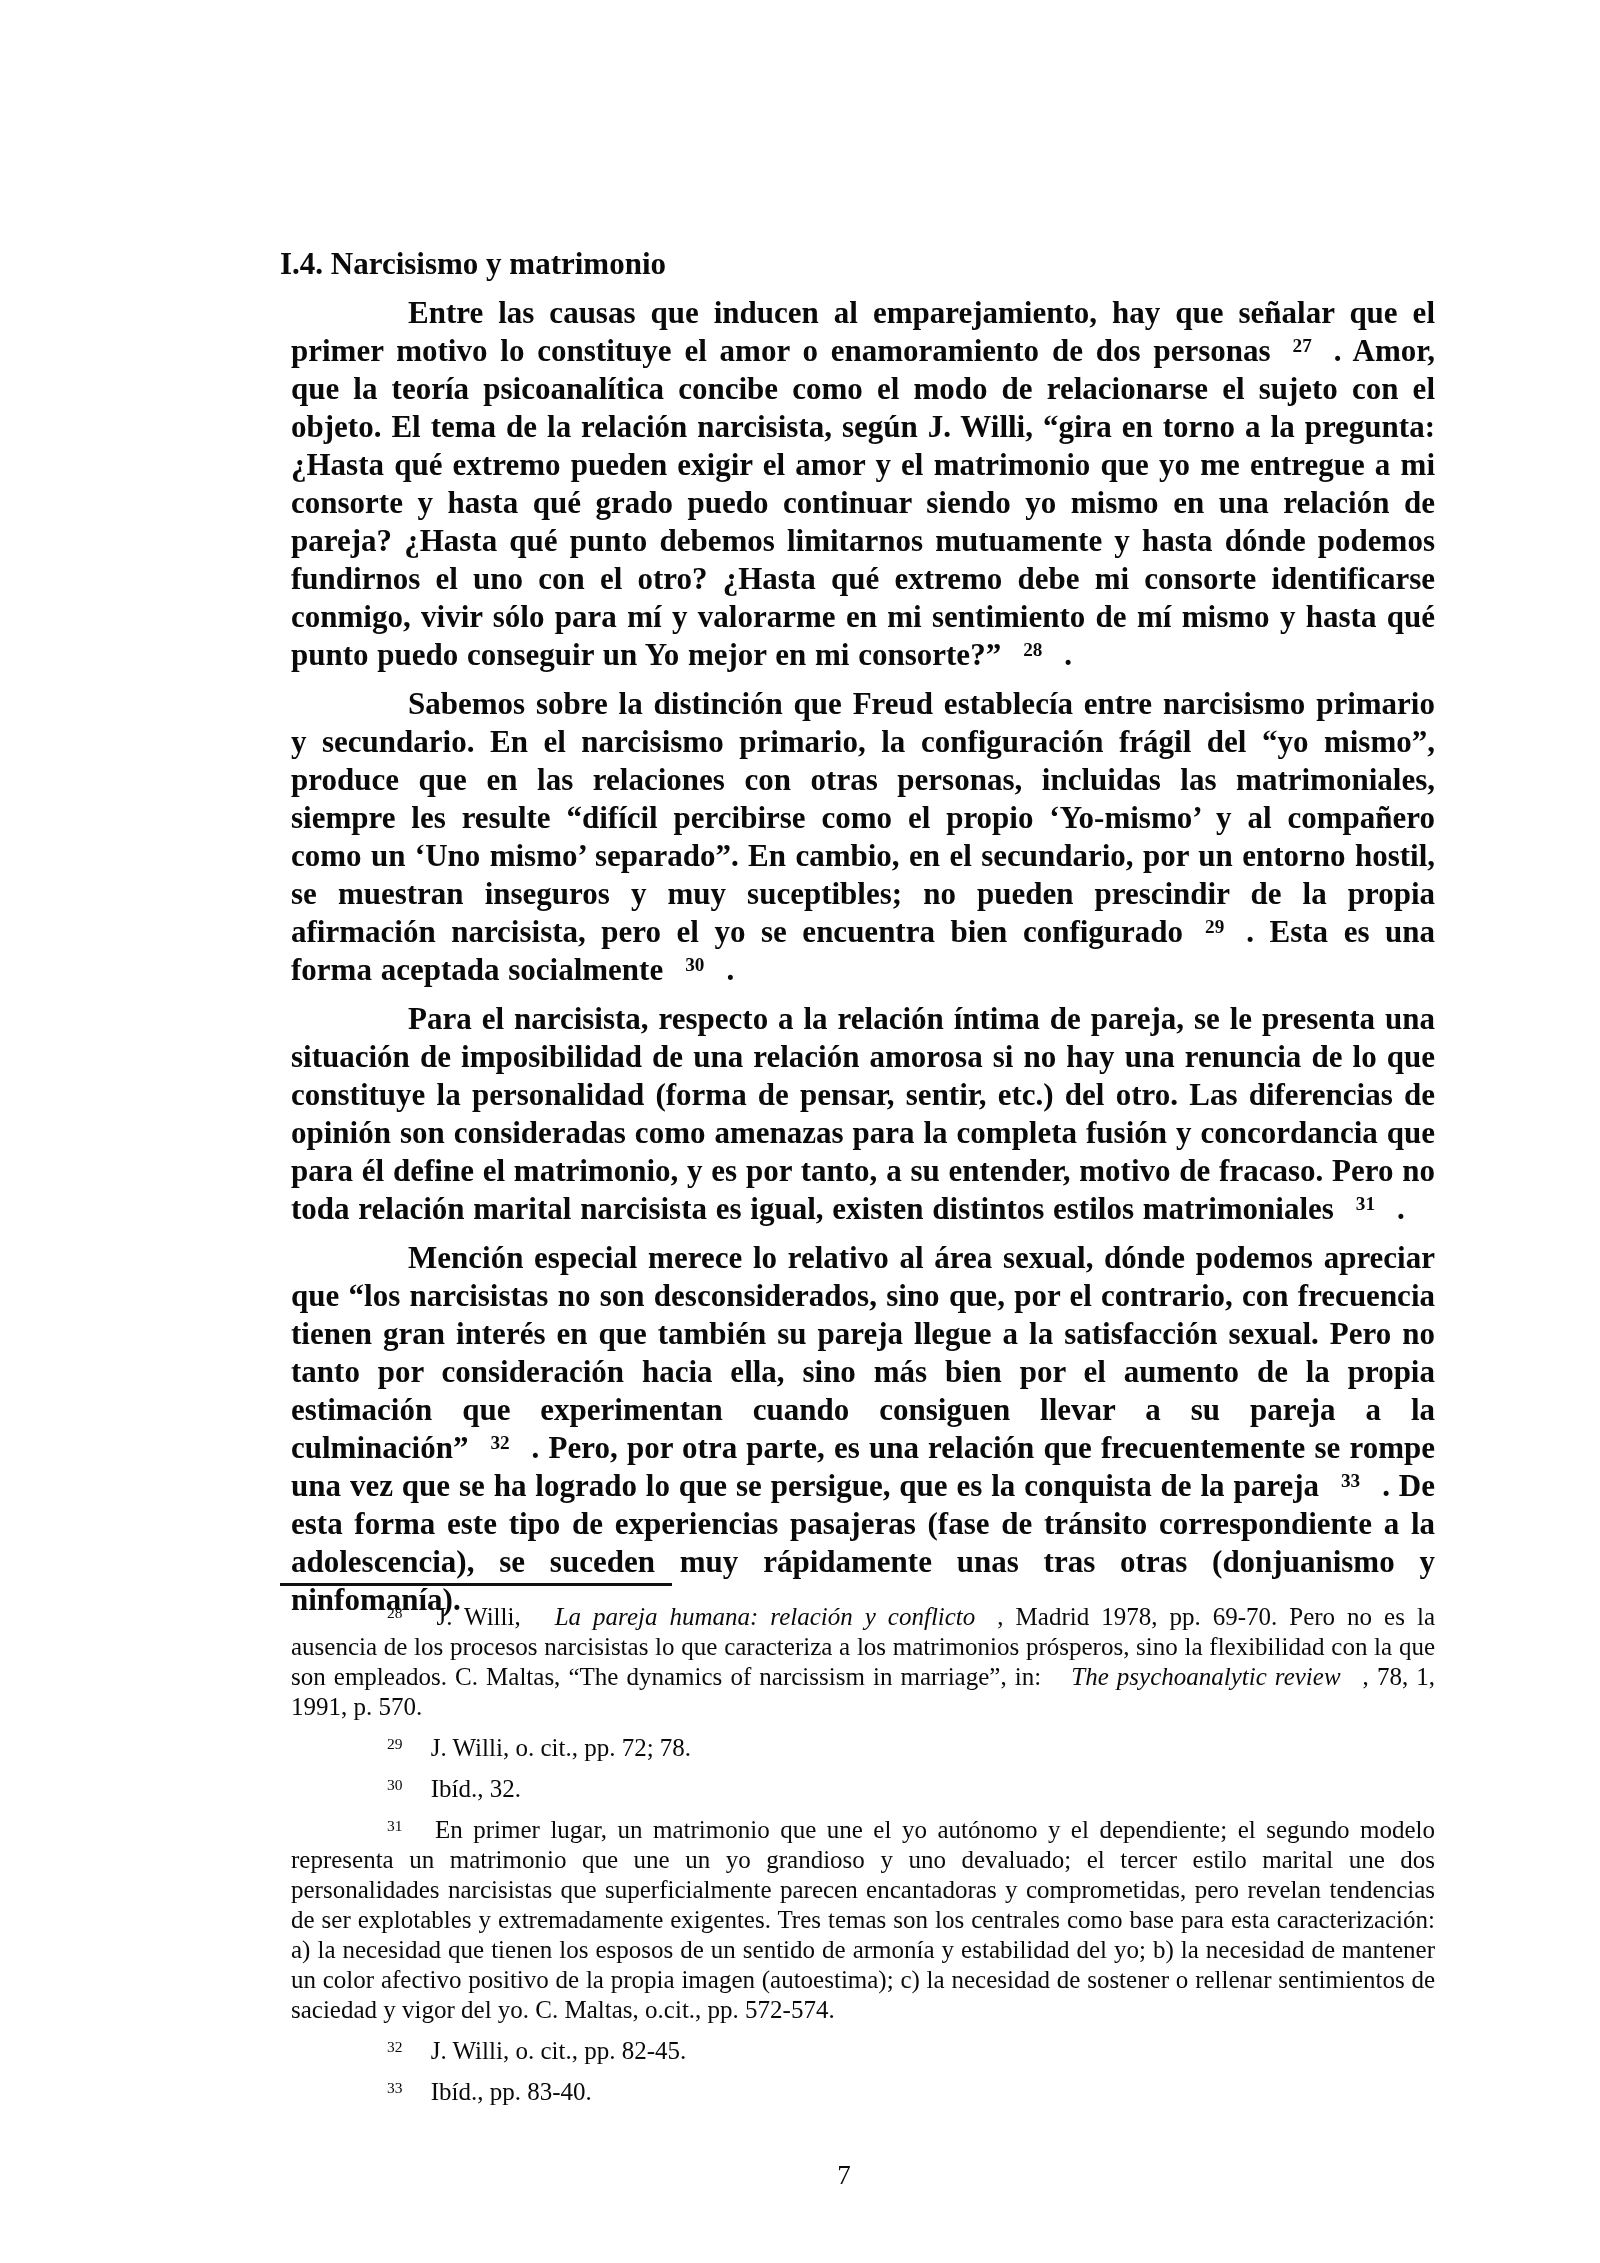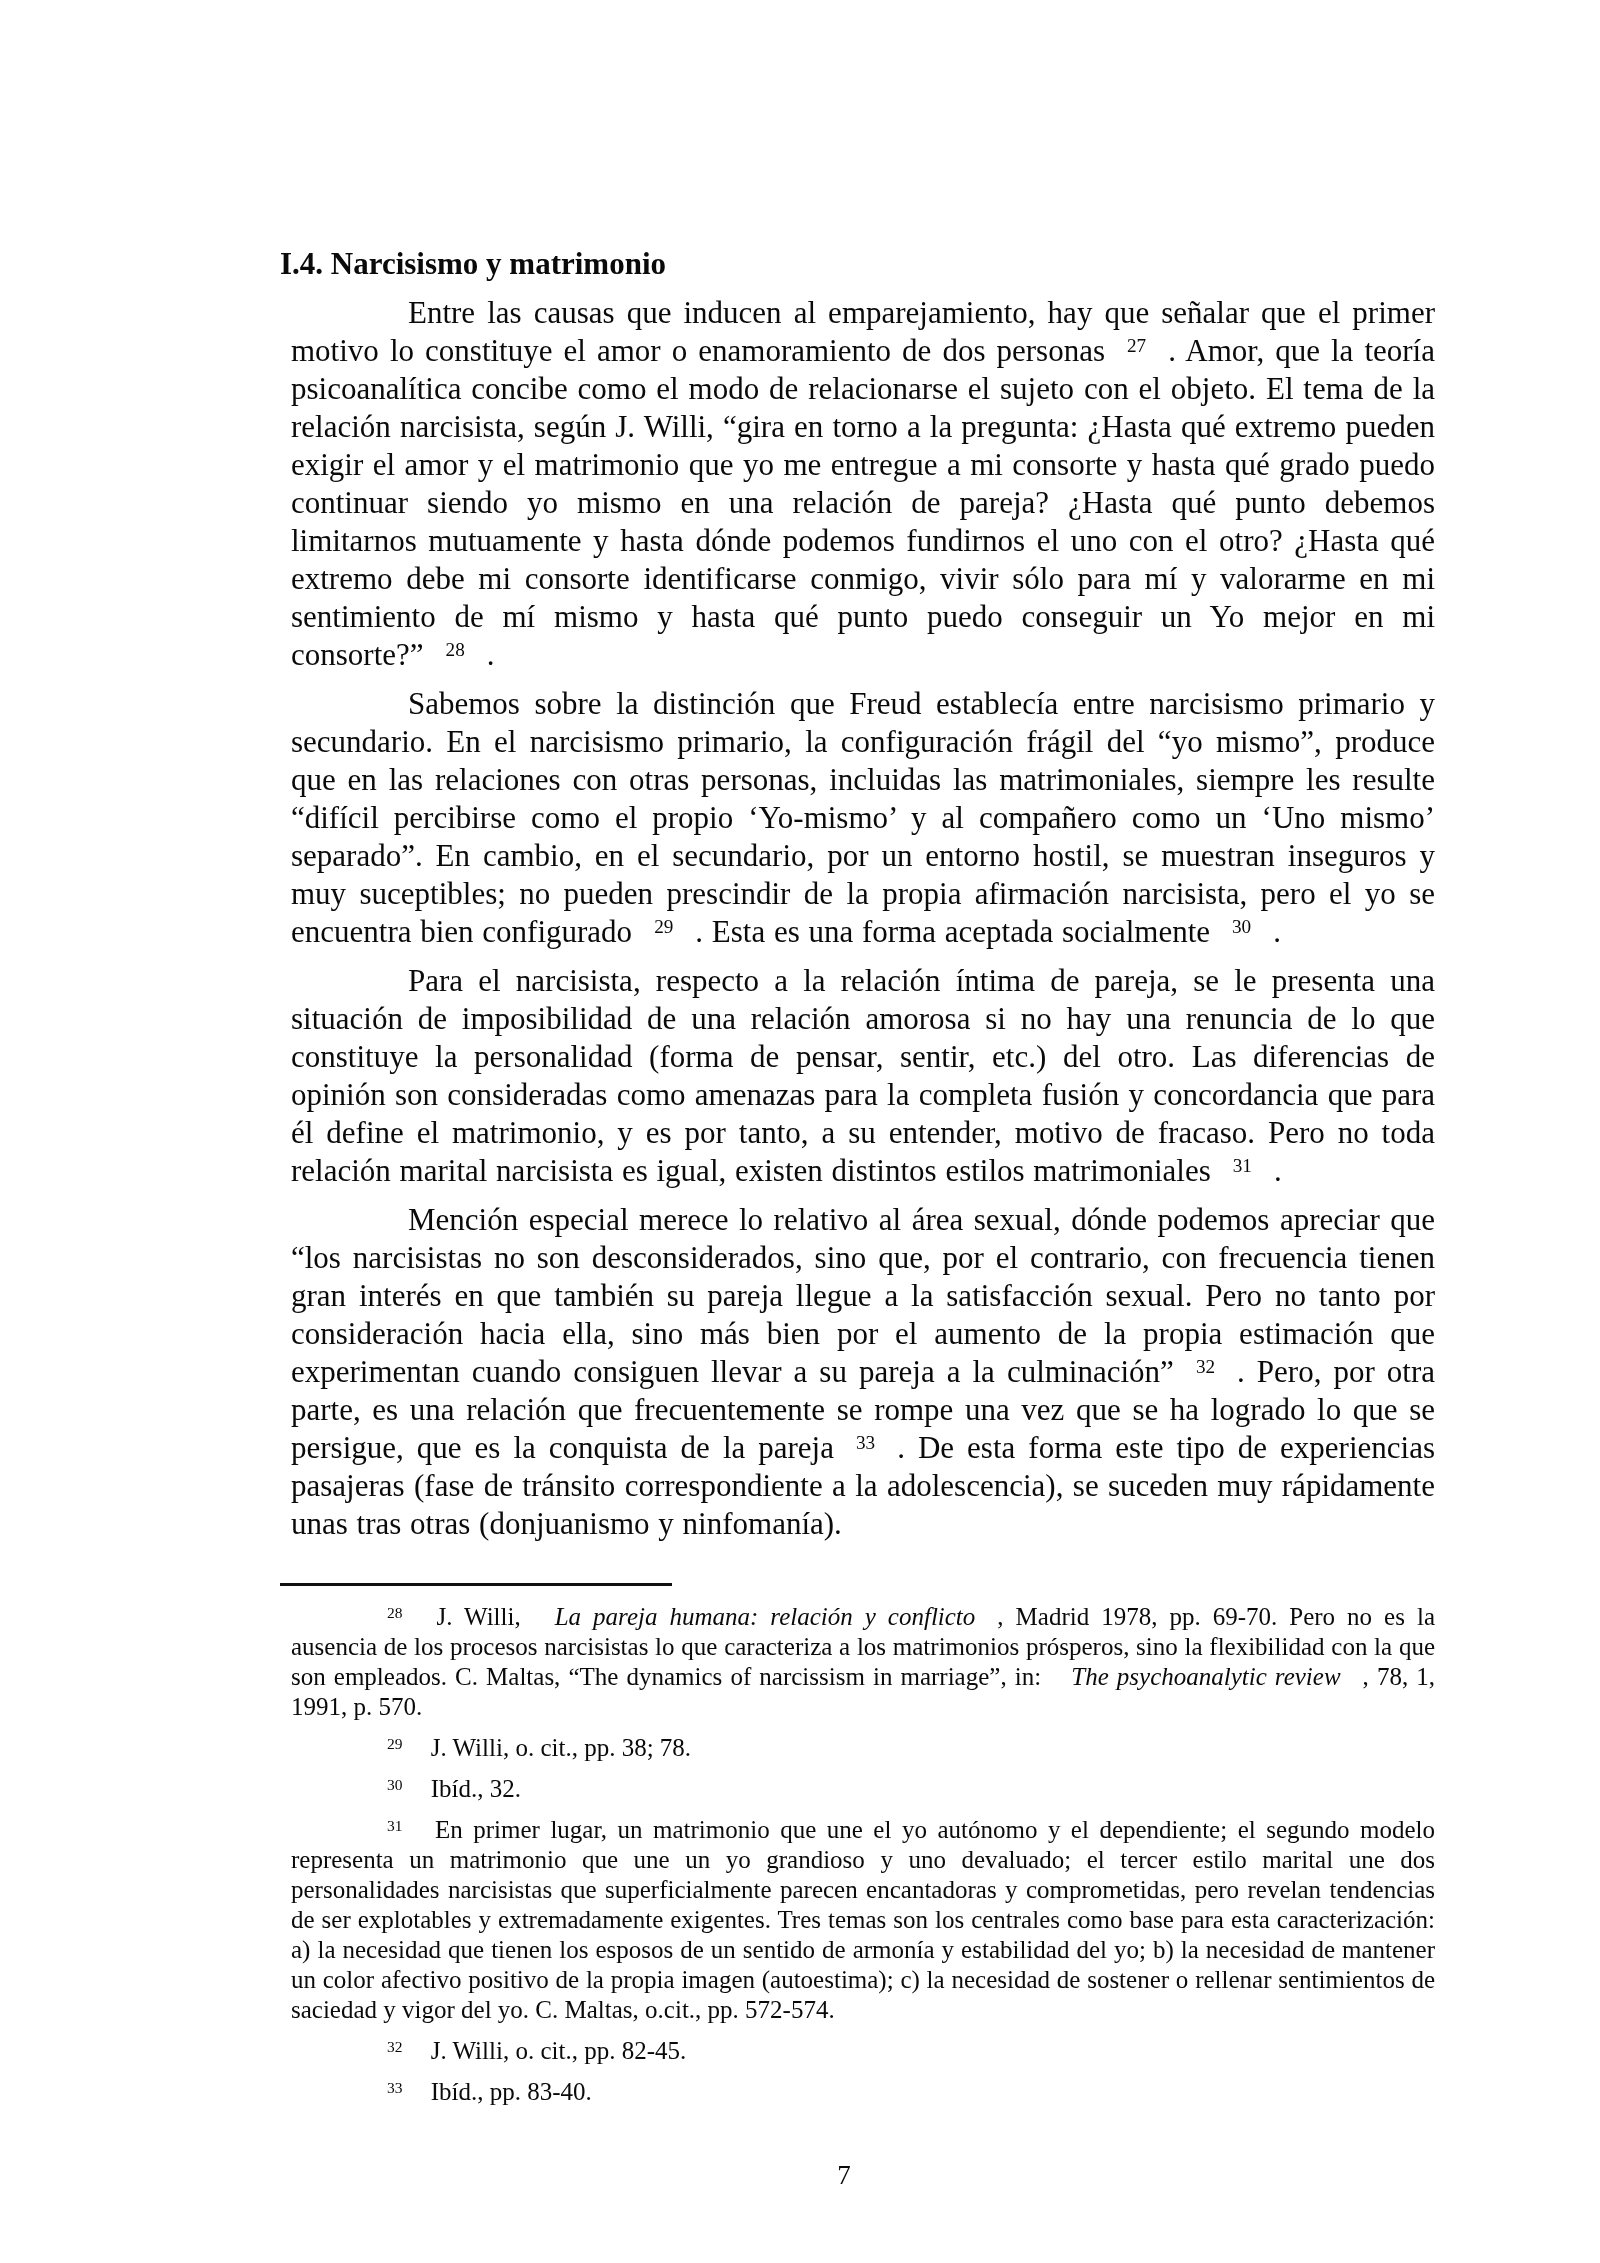--- a/index.html
+++ b/index.html
@@ -24,20 +24,21 @@
     line-height: 38px;
     font-weight: bold;
     text-align: left;
   }
   .body-paragraph {
     font-size: 31px;
     line-height: 38px;
     text-align: justify;
     text-indent: 106px;
     word-spacing: 1px;
+    font-weight: bold;
   }
   .body-paragraph sup, .footnote-paragraph sup {
     font-size: 0.62em;
     line-height: 0;
     position: relative;
     top: -0.45em;
     vertical-align: baseline;
   }
   .footnotes {
     position: absolute;
@@ -78,21 +79,21 @@
         <p class="body-paragraph"><span>Sabemos sobre la distinción que Freud establecía entre narcisismo primario y secundario. En el narcisismo primario, la configuración frágil del “yo mismo”, produce que en las relaciones con otras personas, incluidas las matrimoniales, siempre les resulte “difícil percibirse como el propio ‘Yo-mismo’ y al compañero como un ‘Uno mismo’ separado”. En cambio, en el secundario, por un entorno hostil, se muestran inseguros y muy suceptibles; no pueden prescindir de la propia afirmación narcisista, pero el yo se encuentra bien configurado</span><sup>29</sup><span>. Esta es una forma aceptada socialmente</span><sup>30</sup><span>.</span></p>
         <p class="body-paragraph"><span>Para el narcisista, respecto a la relación íntima de pareja, se le presenta una situación de imposibilidad de una relación amorosa si no hay una renuncia de lo que constituye la personalidad (forma de pensar, sentir, etc.) del otro. Las diferencias de opinión son consideradas como amenazas para la completa fusión y concordancia que para él define el matrimonio, y es por tanto, a su entender, motivo de fracaso. Pero no toda relación marital narcisista es igual, existen distintos estilos matrimoniales</span><sup>31</sup><span>.</span></p>
         <p class="body-paragraph"><span>Mención especial merece lo relativo al área sexual, dónde podemos apreciar que “los narcisistas no son desconsiderados, sino que, por el contrario, con frecuencia tienen gran interés en que también su pareja llegue a la satisfacción sexual. Pero no tanto por consideración hacia ella, sino más bien por el aumento de la propia estimación que experimentan cuando consiguen llevar a su pareja a la culminación”</span><sup>32</sup><span>. Pero, por otra parte, es una relación que frecuentemente se rompe una vez que se ha logrado lo que se persigue, que es la conquista de la pareja</span><sup>33</sup><span>. De esta forma este tipo de experiencias pasajeras (fase de tránsito correspondiente a la adolescencia), se suceden muy rápidamente unas tras otras (donjuanismo y ninfomanía).</span></p>
       </div>
   </div>
 
   <div class="footnotes">
     <div class="footnote-separator"></div>
     <div id="footnotes">
         <p class="footnote-paragraph"><sup>28</sup><span> J. Willi, </span><i>La pareja humana: relación y conflicto</i><span>, Madrid 1978, pp. 69-70. Pero no es la ausencia de los procesos narcisistas lo que caracteriza a los matrimonios prósperos, sino la flexibilidad con la que son empleados. C. Maltas, “The dynamics of narcissism in marriage”, in: </span><i>The psychoanalytic review</i><span>, 78, 1, 1991, p. 570.</span></p>
-        <p class="footnote-paragraph"><sup>29</sup><span> J. Willi, o. cit., pp. 38; 78.</span></p>
+        <p class="footnote-paragraph"><sup>29</sup><span> J. Willi, o. cit., pp. 72; 78.</span></p>
         <p class="footnote-paragraph"><sup>30</sup><span> Ibíd., 32.</span></p>
         <p class="footnote-paragraph"><sup>31</sup><span> En primer lugar, un matrimonio que une el yo autónomo y el dependiente; el segundo modelo representa un matrimonio que une un yo grandioso y uno devaluado; el tercer estilo marital une dos personalidades narcisistas que superficialmente parecen encantadoras y comprometidas, pero revelan tendencias de ser explotables y extremadamente exigentes. Tres temas son los centrales como base para esta caracterización: a) la necesidad que tienen los esposos de un sentido de armonía y estabilidad del yo; b) la necesidad de mantener un color afectivo positivo de la propia imagen (autoestima); c) la necesidad de sostener o rellenar sentimientos de saciedad y vigor del yo. C. Maltas, o.cit., pp. 572-574.</span></p>
         <p class="footnote-paragraph"><sup>32</sup><span> J. Willi, o. cit., pp. 82-45.</span></p>
         <p class="footnote-paragraph"><sup>33</sup><span> Ibíd., pp. 83-40.</span></p>
       </div>
   </div>
 
   <div class="page-number">7</div>
 
 </div>

